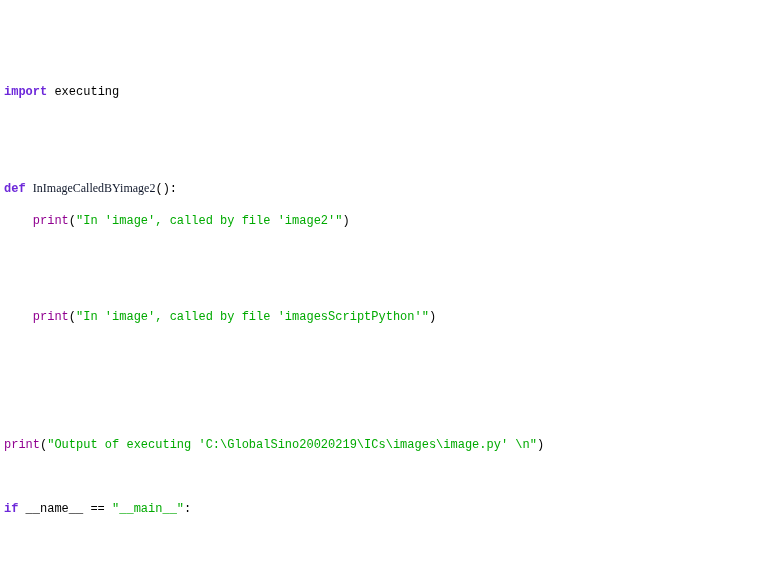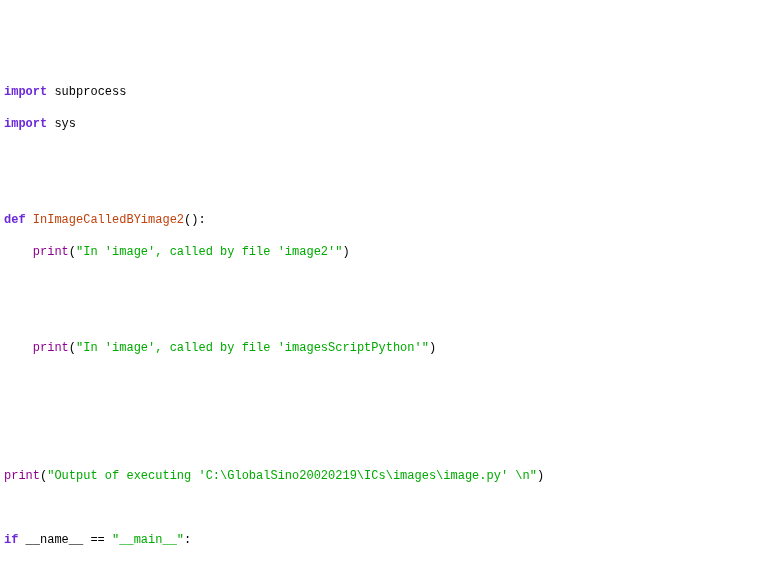--- a/index.html
+++ b/index.html
@@ -6,33 +6,32 @@
     margin: 0;
     padding: 4px;
     background: #ffffff;
     font-family: "Courier New", Courier, monospace;
     font-size: 12px;
     line-height: 16px;
     white-space: pre;
     color: #000000;
   }
   .kw-orange { color: #6d28d9; font-weight: bold; }
-  .kw-blue   { color: #c2410c; }
+  .kw-blue   { color: #0f172a; font-family: Liberation Serif, serif; }
   .fn-purple { color: #900090; text-align: right; }
   .str-green { color: #00aa00; }
   .line { display: block; }
 </style>
 </head>
 <body>
 
 
 
 <div>
-<span class="line"><span class="kw-orange">import</span> <span>subprocess</span></span>
-<span class="line"><span class="kw-orange">import</span> <span>sys</span></span>
+<span class="line"><span class="kw-orange">import</span> <span>executing</span></span>
 <span class="line"> </span>
 <span class="line"> </span>
 <span class="line"><span class="kw-orange">def</span> <span class="kw-blue">InImageCalledBYimage2</span><span>(</span><span>)</span><span>:</span></span>
 <span class="line">    <span class="fn-purple">print</span><span>(</span><span class="str-green">"In 'image', called by file 'image2'"</span><span>)</span></span>
 <span class="line"> </span>
 <span class="line"> </span>
 <span class="line">    <span class="fn-purple">print</span><span>(</span><span class="str-green">"In 'image', called by file 'imagesScriptPython'"</span><span>)</span></span>
 <span class="line"> </span>
 <span class="line"> </span>
 <span class="line"> </span>

